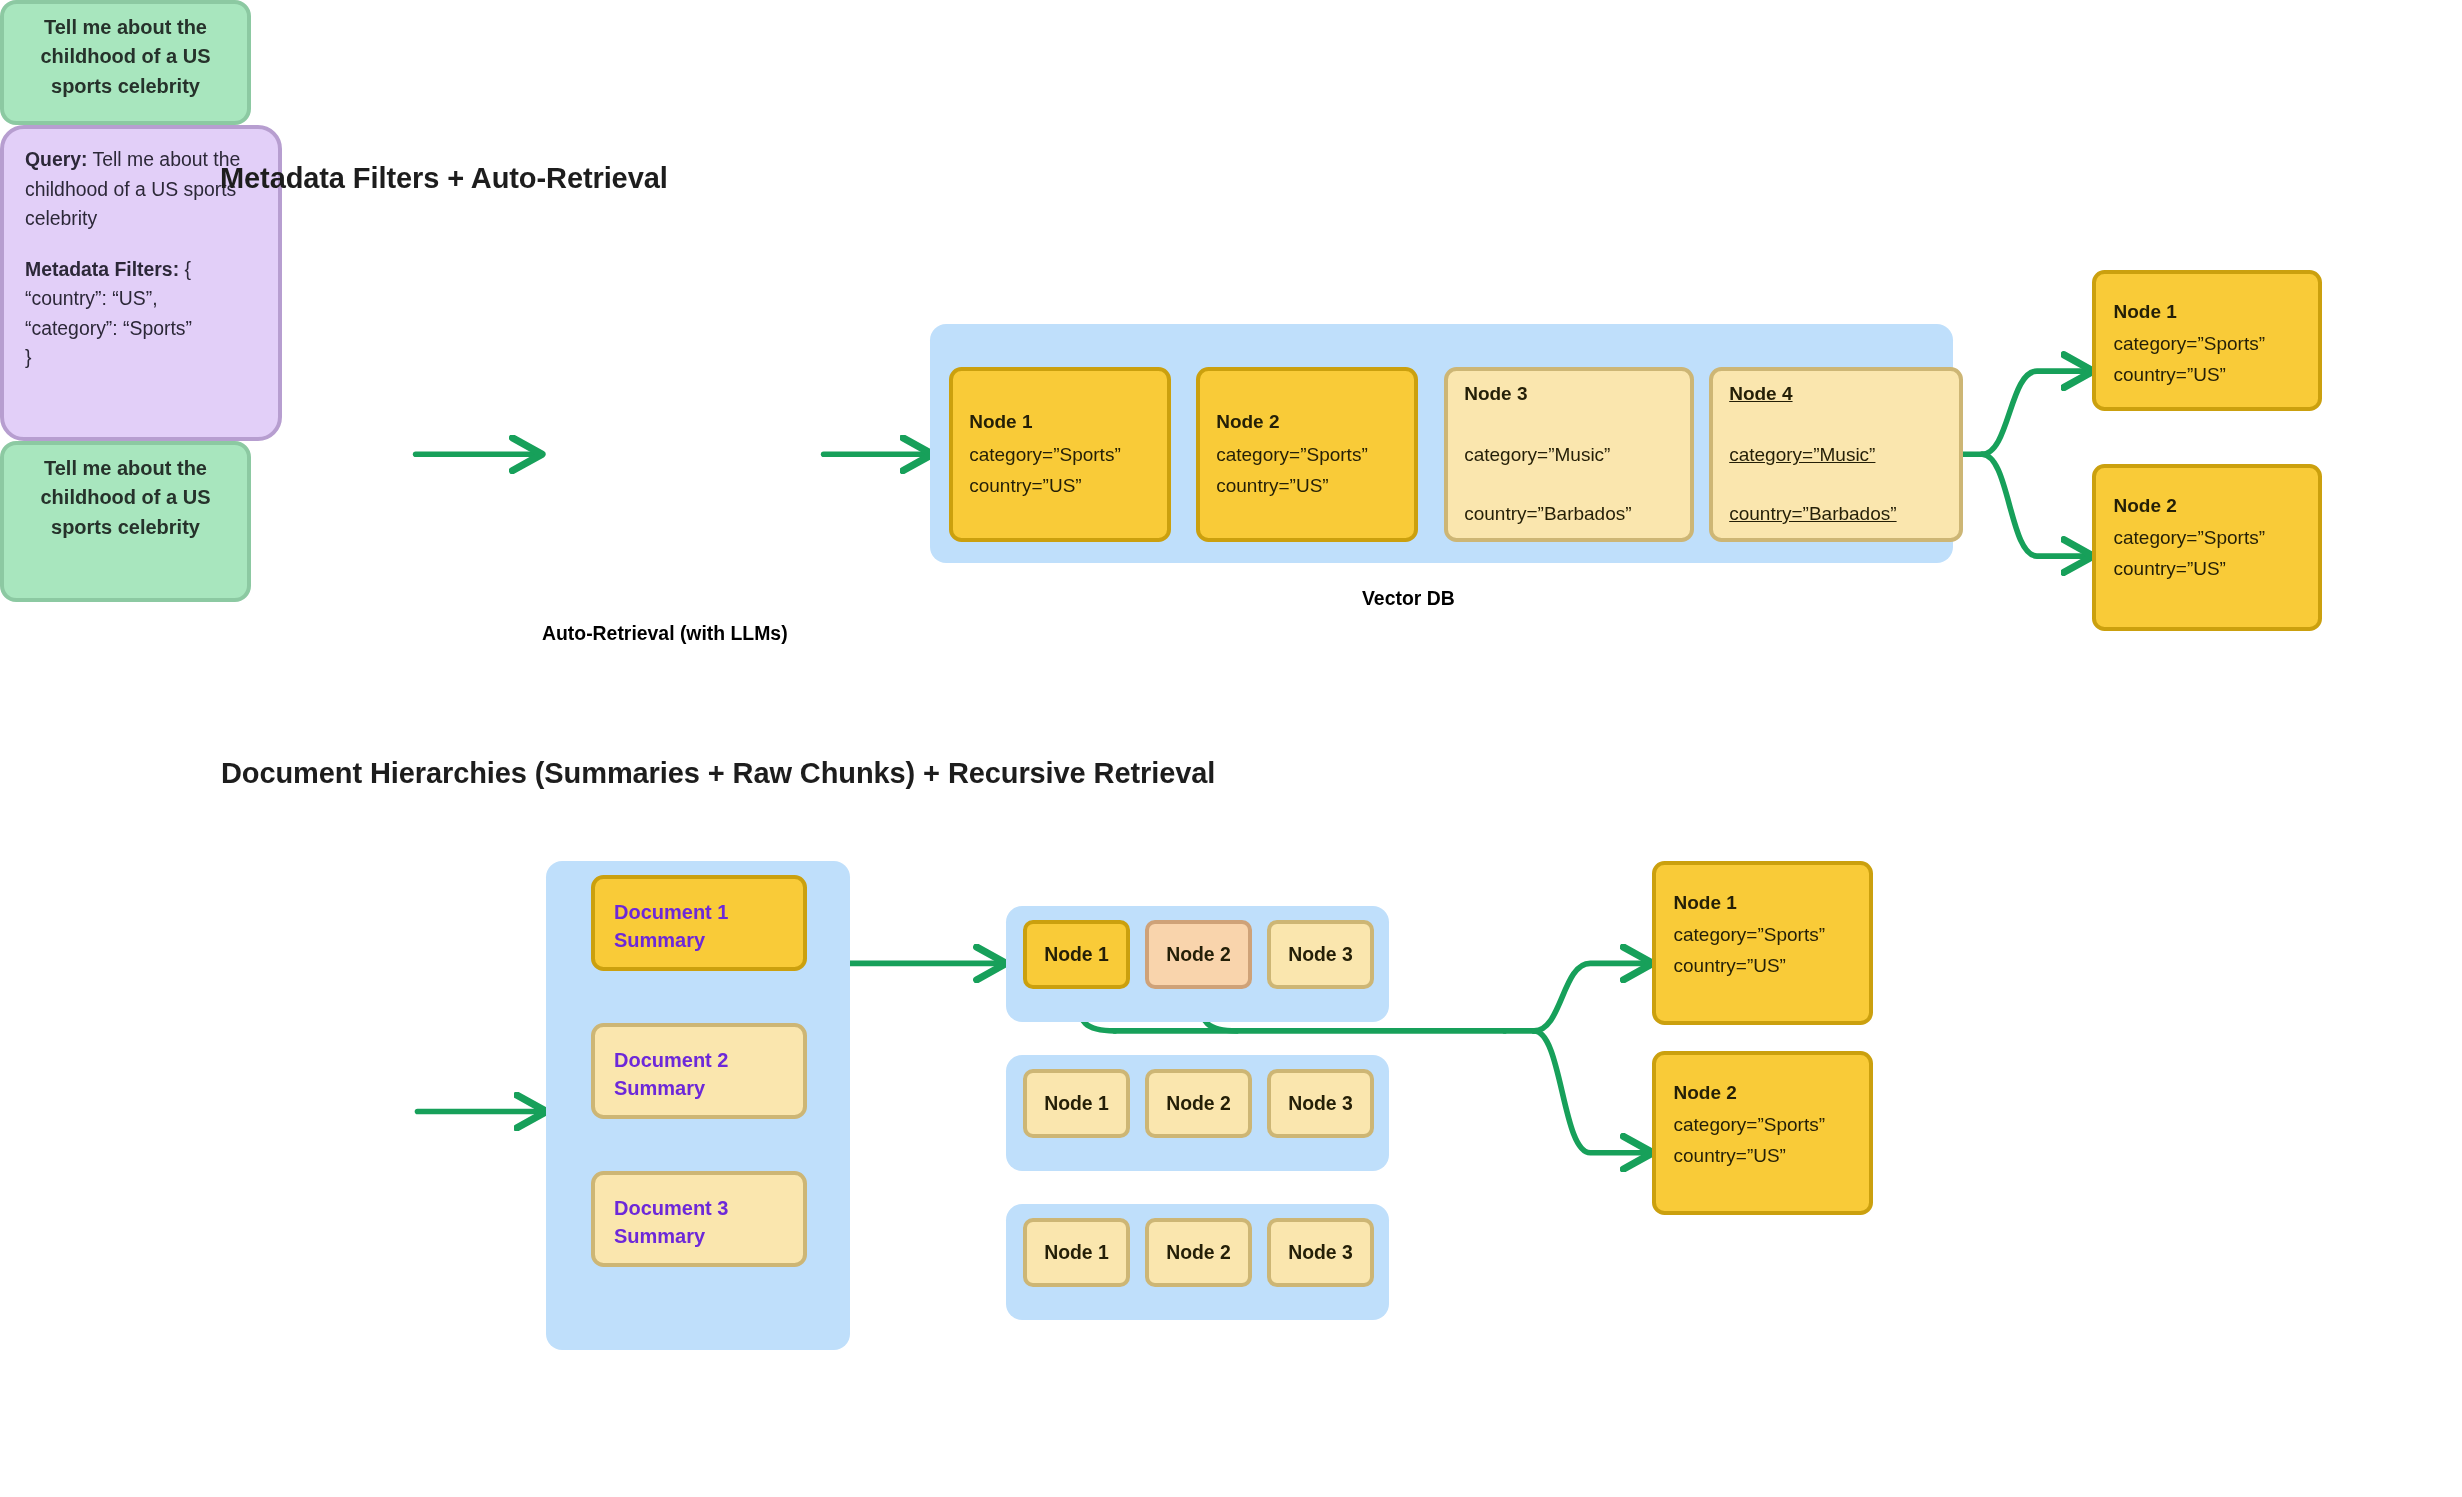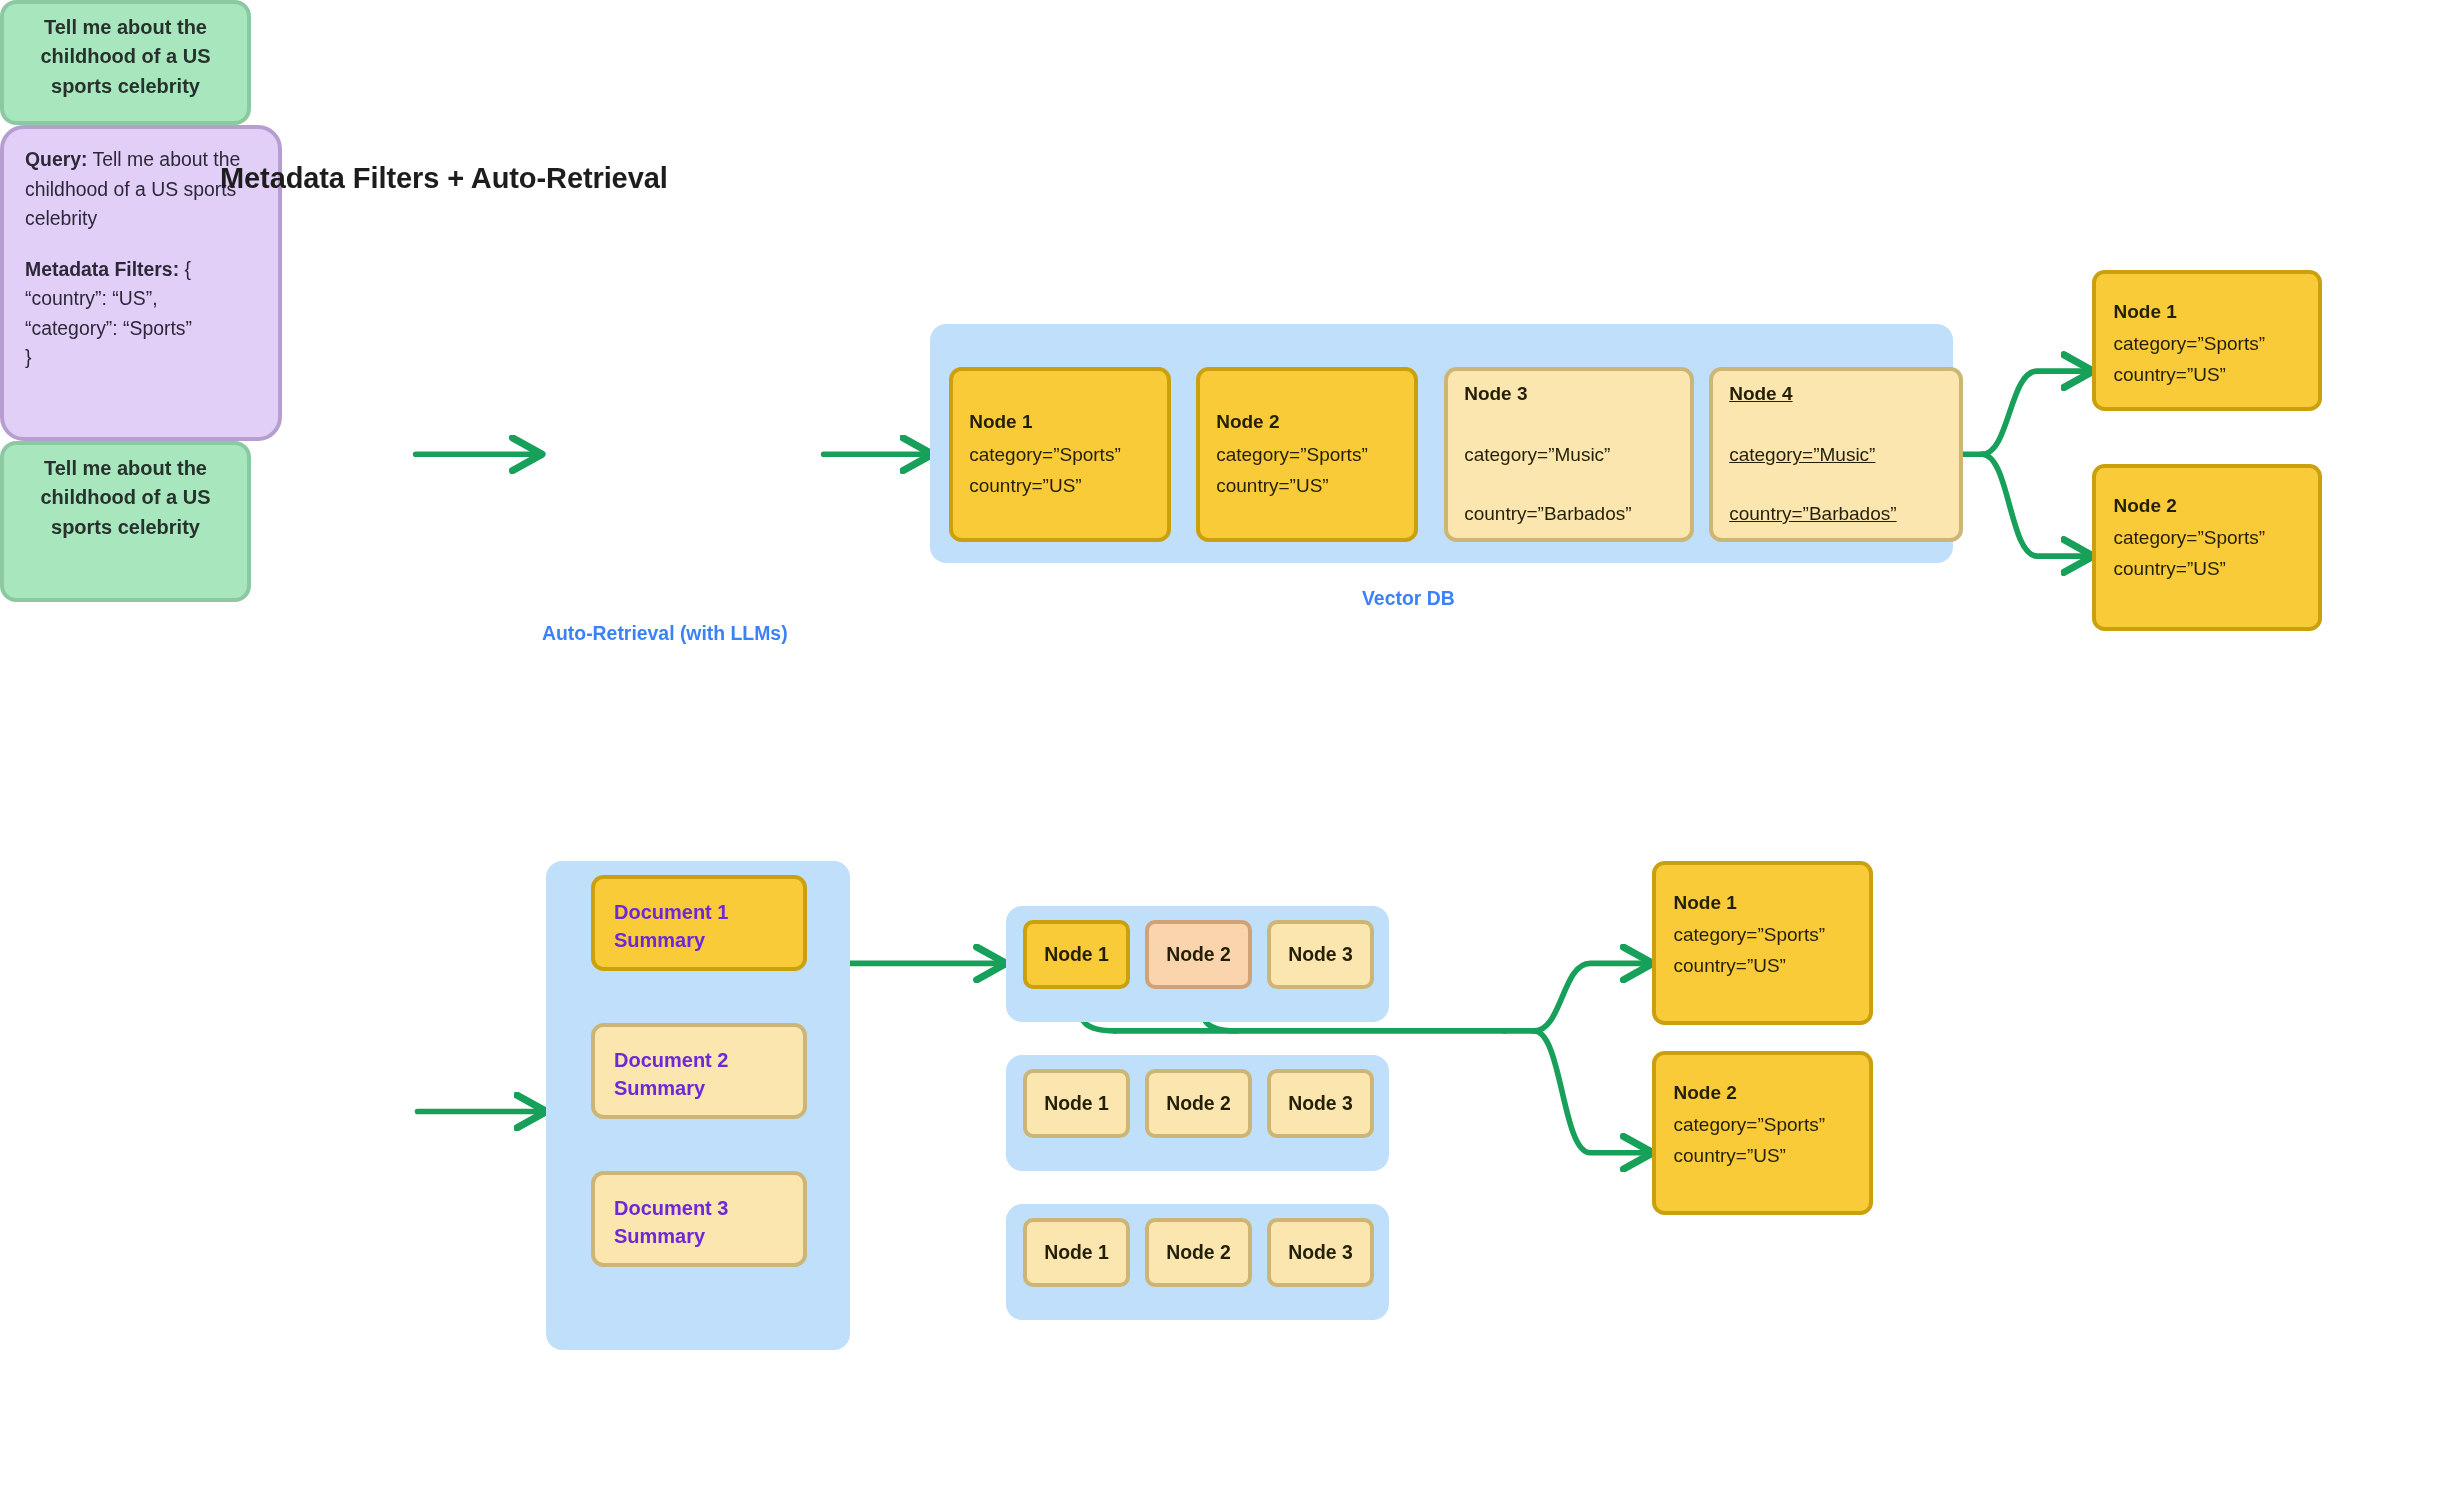--- a/index.html
+++ b/index.html
@@ -17,21 +17,21 @@
     font-weight: bold;
     color: #1d1d1d;
     letter-spacing: -0.1px;
     white-space: nowrap;
   }
 
   .caption {
     position: absolute;
     font-size: 19.4px;
     font-weight: bold;
-    color: #3b82f6;
+    color: #000000;
     white-space: nowrap;
   }
 
   .green-box {
     background: #A8E6BE;
     border: 4.4px solid #8CC9A2;
     border-radius: 16.2px;
     align-items: center;
     justify-content: center;
     text-align: center;
@@ -221,20 +221,21 @@
     <div>category=”Sports”</div>
     <div>country=”US”</div>
   </div>
 
   <div class="node-out fill-strong" style="left:2092px; top:464px; width:230px; height:167px;">
     <div class="t">Node 2</div>
     <div>category=”Sports”</div>
     <div>country=”US”</div>
   </div>
 
+  <div class="section-title" style="left:221px; top:757px;">Document Hierarchies (Summaries + Raw Chunks) + Recursive Retrieval</div>
 
   <div class="green-box" style="left:164px; top:1030px; width:251px; height:161px;">
     <span>Tell me about the childhood of a US sports celebrity</span>
   </div>
 
   <div class="blue-container" style="left:546px; top:861px; width:304px; height:489px;"></div>
 
   <div class="doc-box fill-strong" style="left:591px; top:875px; width:216px; height:96px;">
     <div>Document 1</div>
     <div>Summary</div>

